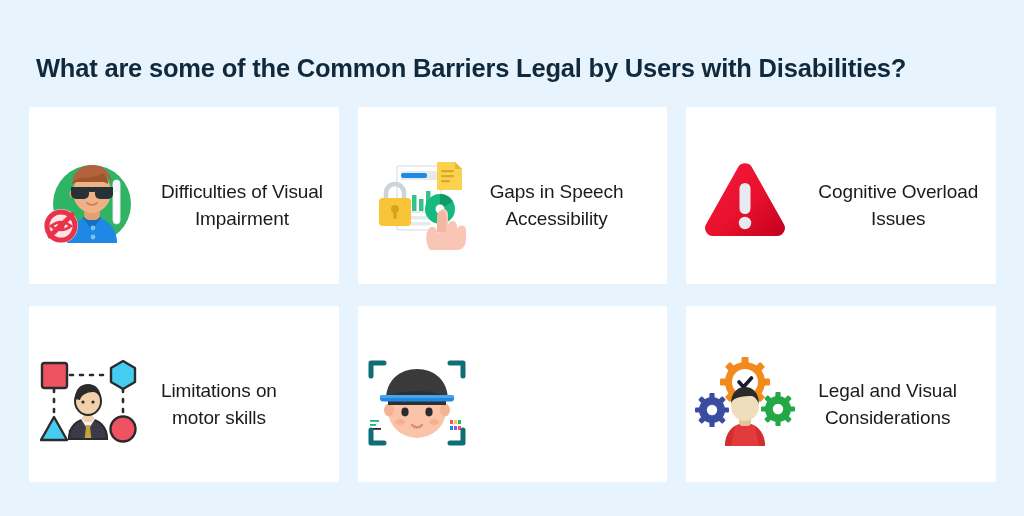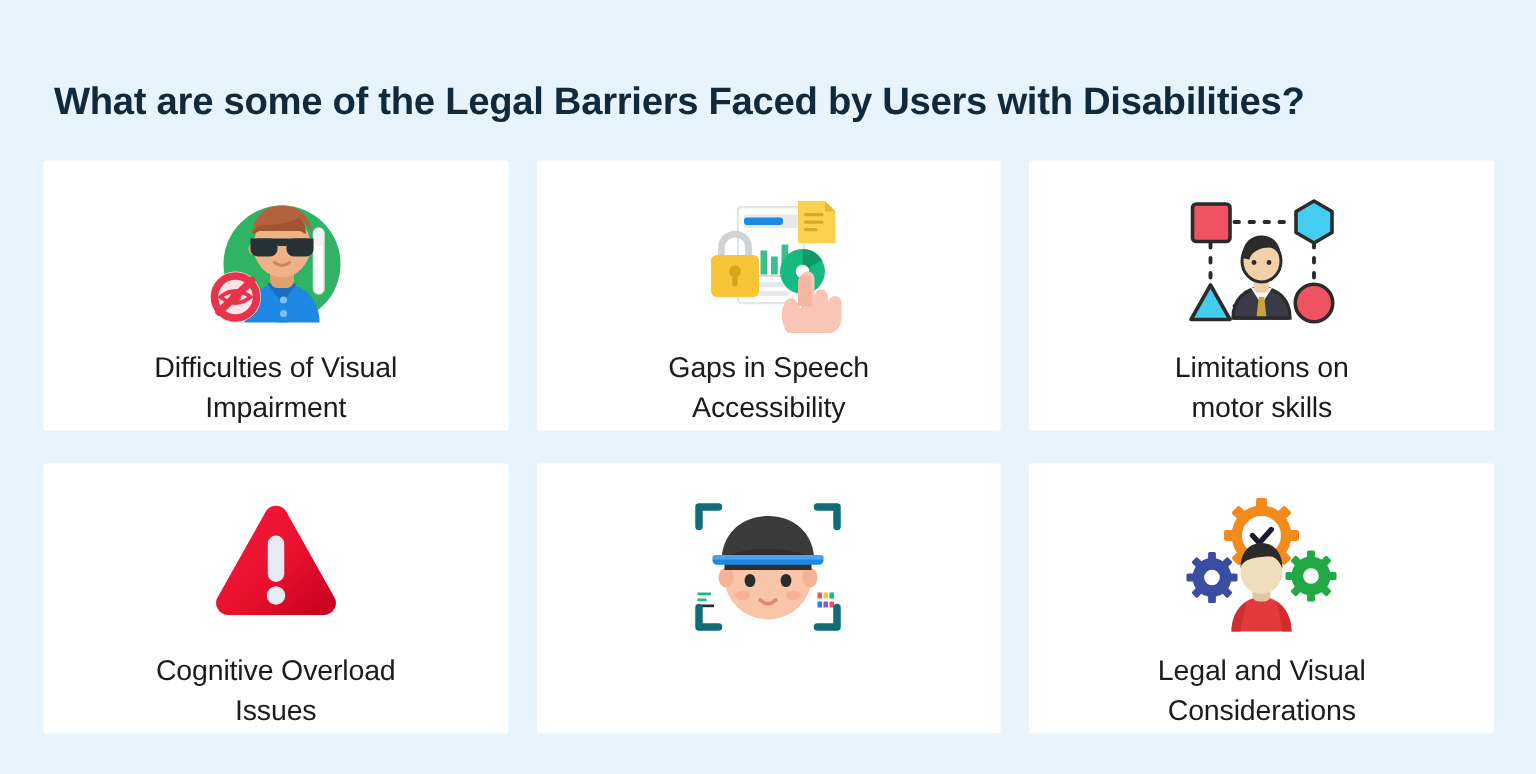--- a/index.html
+++ b/index.html
@@ -42,21 +42,21 @@
     display: grid;
     grid-template-columns: repeat(3, 1fr);
     grid-template-rows: repeat(2, 1fr);
     column-gap: 19px;
     row-gap: 22px;
   }
   .card {
     background: #ffffff;
     border-radius: 2px;
     display: flex;
-    flex-direction: column;
+    flex-direction: row;
     align-items: center;
     justify-content: flex-start;
     padding-top: 16px;
     position: relative;
   }
   .card-icon {
     width: 118px;
     height: 104px;
     display: flex;
     align-items: center;
@@ -74,21 +74,21 @@
     letter-spacing: -0.1px;
     padding: 0 14px;
     white-space: pre-line;
   }
 </style>
 </head>
 <body>
 
 <div class="page">
 
-  <h1 class="page-title">What are some of the Legal Barriers Faced by Users with Disabilities?</h1>
+  <h1 class="page-title">What are some of the Common Barriers Legal by Users with Disabilities?</h1>
 
   <div class="grid">
 
     <div class="card">
       <div class="card-icon">
         <svg width="104" height="98" viewBox="0 0 104 98">
           <circle cx="56" cy="50" r="39" fill="#2fb463"></circle>
 
           <rect x="77" y="26" width="7" height="44" rx="3.5" fill="#ffffff" stroke="#dfe3e6" stroke-width="1"></rect>
           <rect x="77" y="26" width="7" height="12" rx="3.5" fill="#f2f4f6"></rect>
@@ -157,73 +157,73 @@
           <rect x="15" y="44" width="32" height="28" rx="4" fill="#f0b92c" opacity=".28"></rect>
           <circle cx="31" cy="55" r="4" fill="#d9a31f"></circle>
           <rect x="29.2" y="57" width="3.6" height="8" rx="1.8" fill="#d9a31f"></rect>
 
           <path d="M66 96c-4-6-5-14-2-20 2-4 6-4 8-1l3 5V60c0-3 2-5 4.5-5s4.5 2 4.5 5v12c0-3 2-5 4.5-5s4.5 2 4.5 5v4c0-3 2-4.5 4.5-4.5S102 73 102 76v9c0 6-3 11-8 11z" fill="#f9c6b6"></path>
           <path d="M73 62c0-3 2-5 4.5-5s4.5 2 4.5 5v16h-9z" fill="#f3b6a2"></path>
         </svg>
       </div>
       <div class="card-label">Gaps in Speech
 Accessibility</div>
-    </div>
-
-    <div class="card">
-      <div class="card-icon">
-        <svg width="104" height="94" viewBox="0 0 104 94">
-
-          <g stroke="#2b2b2b" stroke-width="2.6" stroke-linecap="round" stroke-dasharray="3 7">
-            <line x1="34" y1="20" x2="72" y2="20"></line>
-            <line x1="34" y1="76" x2="72" y2="76"></line>
-            <line x1="18" y1="34" x2="18" y2="62"></line>
-            <line x1="87" y1="34" x2="87" y2="62"></line>
-          </g>
-
-          <rect x="6" y="8" width="25" height="25" rx="2.5" fill="#ef5261" stroke="#2b2b2b" stroke-width="2.4"></rect>
-
-          <path d="M87 6l12 7v14l-12 7-12-7V13z" fill="#44cdf0" stroke="#2b2b2b" stroke-width="2.4" stroke-linejoin="round"></path>
-
-          <path d="M18 62l13 23H5z" fill="#44cdf0" stroke="#2b2b2b" stroke-width="2.4" stroke-linejoin="round"></path>
-
-          <circle cx="87" cy="74" r="12.5" fill="#ef5261" stroke="#2b2b2b" stroke-width="2.4"></circle>
-
-          <path d="M33 84c0-12 8-20 19-20s19 8 19 20z" fill="#3b3b47" stroke="#2b2b2b" stroke-width="2.2"></path>
-          <path d="M45 64h14l-7 11z" fill="#f5f5f5"></path>
-          <path d="M50.2 70h3.6l1.6 14h-6.8z" fill="#caa23a"></path>
-          <rect x="47" y="55" width="10" height="12" rx="3" fill="#f2d0a9"></rect>
-          <ellipse cx="52" cy="46" rx="13" ry="14" fill="#f2d0a9" stroke="#2b2b2b" stroke-width="2"></ellipse>
-          <path d="M39 44c0-10 6-15 13-15s13 5 13 15c0 0-3-7-8-7-6 0-12 3-13 8z" fill="#2b2b2b"></path>
-          <circle cx="47" cy="47" r="1.6" fill="#2b2b2b"></circle>
-          <circle cx="57" cy="47" r="1.6" fill="#2b2b2b"></circle>
-          <line x1="34" y1="84" x2="70" y2="84" stroke="#2b2b2b" stroke-width="2.2" stroke-linecap="round"></line>
-        </svg>
-      </div>
-      <div class="card-label">Limitations on
-motor skills</div>
     </div>
 
     <div class="card">
       <div class="card-icon">
         <svg width="104" height="92" viewBox="0 0 104 92">
           <defs>
             <linearGradient id="warnGrad" x1="0" y1="0" x2="1" y2="1">
               <stop offset="0%" stop-color="#f4193f"></stop>
               <stop offset="55%" stop-color="#e8112d"></stop>
               <stop offset="100%" stop-color="#c2001f"></stop>
             </linearGradient>
           </defs>
           <path d="M45.5 9.5a8 8 0 0 1 13 0l32 57a8 8 0 0 1-6.5 12.5h-64A8 8 0 0 1 13.5 66.5z" fill="url(#warnGrad)"></path>
           <rect x="46.5" y="26" width="11" height="31" rx="5.5" fill="#e8eaf2"></rect>
           <circle cx="52" cy="66" r="6.2" fill="#e8eaf2"></circle>
         </svg>
       </div>
       <div class="card-label">Cognitive Overload
 Issues</div>
+    </div>
+
+    <div class="card">
+      <div class="card-icon">
+        <svg width="104" height="94" viewBox="0 0 104 94">
+
+          <g stroke="#2b2b2b" stroke-width="2.6" stroke-linecap="round" stroke-dasharray="3 7">
+            <line x1="34" y1="20" x2="72" y2="20"></line>
+            <line x1="34" y1="76" x2="72" y2="76"></line>
+            <line x1="18" y1="34" x2="18" y2="62"></line>
+            <line x1="87" y1="34" x2="87" y2="62"></line>
+          </g>
+
+          <rect x="6" y="8" width="25" height="25" rx="2.5" fill="#ef5261" stroke="#2b2b2b" stroke-width="2.4"></rect>
+
+          <path d="M87 6l12 7v14l-12 7-12-7V13z" fill="#44cdf0" stroke="#2b2b2b" stroke-width="2.4" stroke-linejoin="round"></path>
+
+          <path d="M18 62l13 23H5z" fill="#44cdf0" stroke="#2b2b2b" stroke-width="2.4" stroke-linejoin="round"></path>
+
+          <circle cx="87" cy="74" r="12.5" fill="#ef5261" stroke="#2b2b2b" stroke-width="2.4"></circle>
+
+          <path d="M33 84c0-12 8-20 19-20s19 8 19 20z" fill="#3b3b47" stroke="#2b2b2b" stroke-width="2.2"></path>
+          <path d="M45 64h14l-7 11z" fill="#f5f5f5"></path>
+          <path d="M50.2 70h3.6l1.6 14h-6.8z" fill="#caa23a"></path>
+          <rect x="47" y="55" width="10" height="12" rx="3" fill="#f2d0a9"></rect>
+          <ellipse cx="52" cy="46" rx="13" ry="14" fill="#f2d0a9" stroke="#2b2b2b" stroke-width="2"></ellipse>
+          <path d="M39 44c0-10 6-15 13-15s13 5 13 15c0 0-3-7-8-7-6 0-12 3-13 8z" fill="#2b2b2b"></path>
+          <circle cx="47" cy="47" r="1.6" fill="#2b2b2b"></circle>
+          <circle cx="57" cy="47" r="1.6" fill="#2b2b2b"></circle>
+          <line x1="34" y1="84" x2="70" y2="84" stroke="#2b2b2b" stroke-width="2.2" stroke-linecap="round"></line>
+        </svg>
+      </div>
+      <div class="card-label">Limitations on
+motor skills</div>
     </div>
 
     <div class="card">
       <div class="card-icon">
         <svg width="102" height="96" viewBox="0 0 102 96">
 
           <ellipse cx="51" cy="56" rx="29" ry="28" fill="#fac4a8"></ellipse>
           <ellipse cx="23" cy="56" rx="5" ry="6.5" fill="#f5b396"></ellipse>
           <ellipse cx="79" cy="56" rx="5" ry="6.5" fill="#f5b396"></ellipse>
 

